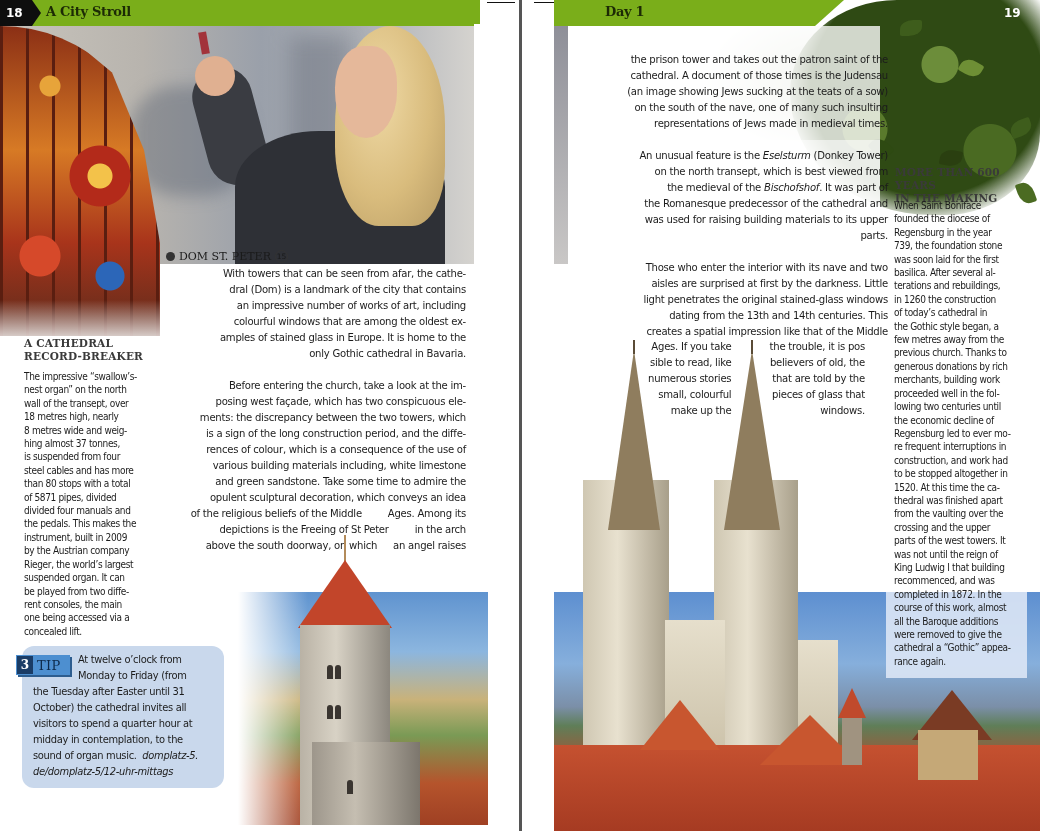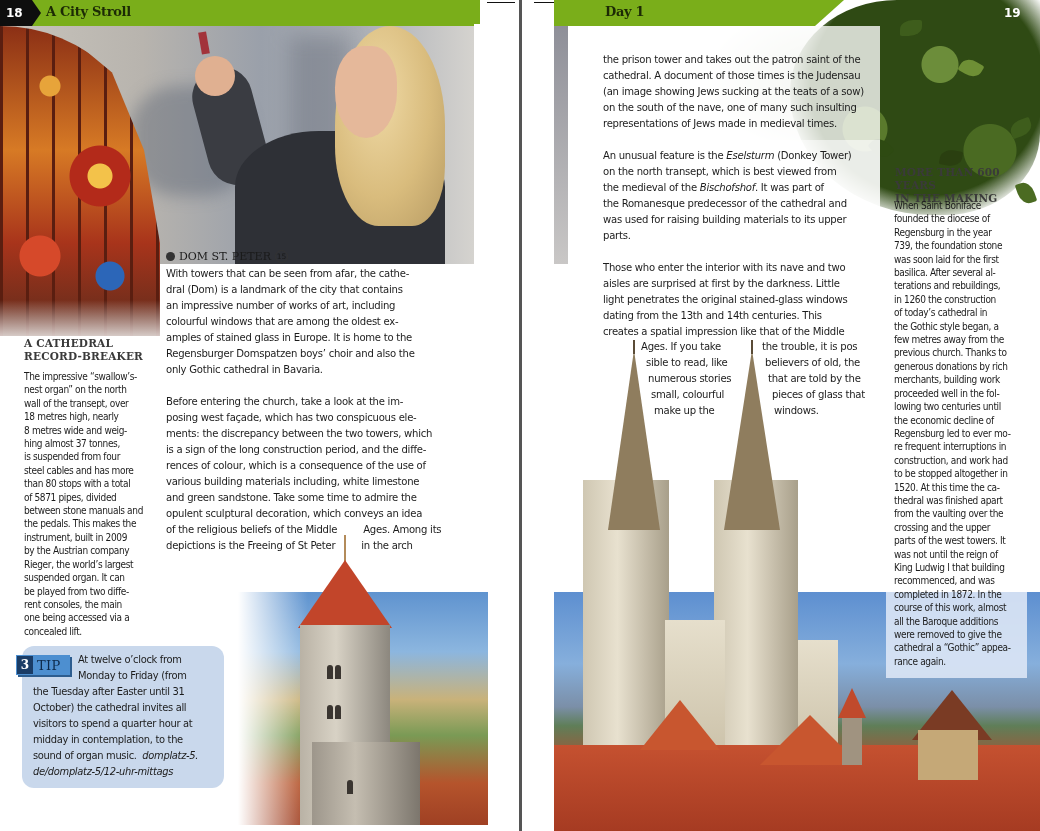--- a/index.html
+++ b/index.html
@@ -74,21 +74,21 @@
       radial-gradient(ellipse at 55% 40%, #2f4a14 0 60%, transparent 75%);
     border-radius: 45% 0 40% 60%; }
   .leaves-faint { position: absolute; left: 700px; top: 26px; width: 180px; height: 130px; background: radial-gradient(ellipse at 70% 40%, rgba(120,140,90,0.35), rgba(255,255,255,0) 70%); }
   .leaf { position: absolute; width: 22px; height: 16px; border-radius: 60% 10% 60% 10%; background: #3e5d1c; }
 
   .right-photo-strip { position: absolute; left: 554px; top: 26px; width: 14px; height: 238px; background: linear-gradient(180deg, #8e8f98, #c9c7c6); }
 
   
   .body-text { position: absolute; font-family: "DejaVu Sans Condensed", "DejaVu Sans", sans-serif; font-stretch: condensed; font-size: 11.2px; line-height: 16px; color: #1c1c1c; letter-spacing: -0.25px; }
   .body-text p { margin-bottom: 16px; }
-  .body-text .ln { display: block; white-space: nowrap; }
+  .body-text .ln { display: block; white-space: nowrap; text-align: right; }
   .side-head { position: absolute; font-family: "DejaVu Serif", serif; font-weight: bold; font-size: 10.5px; line-height: 13px; color: #3a3a3a; letter-spacing: 0.2px; }
   .side-text { position: absolute; font-family: "DejaVu Sans Condensed", "DejaVu Sans", sans-serif; font-size: 10px; line-height: 13.4px; color: #1c1c1c; letter-spacing: -0.35px; }
   .side-text .ln { display: block; white-space: nowrap; }
 
   .sec-head { position: absolute; left: 166px; top: 250px; font-family: "DejaVu Serif", serif; font-size: 11px; color: #1a1a1a; display: flex; align-items: center; gap: 4px; }
   .bullet { width: 9px; height: 9px; border-radius: 50%; background: #333; display: inline-block; }
   .circ-num { display: inline-block; width: 13px; height: 13px; border: 1px solid #333; border-radius: 50%; font-size: 7.5px; line-height: 11px; text-align: center; font-family: "DejaVu Sans", sans-serif; }
   .text-bg-white { position: absolute; background: #fff; }
   .text-bg-translucent { position: absolute; background: rgba(255,255,255,0.78); }
 
@@ -134,34 +134,34 @@
   <div class="text-bg-white" style="left:160px;top:264px;width:314px;height:132px;"></div>
   <div class="text-bg-white" style="left:160px;top:396px;width:314px;height:196px;"></div>
 
   <div class="body-text" style="left:166px;top:266px;width:300px;">
     <p>
       <span class="ln">With towers that can be seen from afar, the cathe-</span>
       <span class="ln">dral (Dom) is a landmark of the city that contains</span>
       <span class="ln">an impressive number of works of art, including</span>
       <span class="ln">colourful windows that are among the oldest ex-</span>
       <span class="ln">amples of stained glass in Europe. It is home to the</span>
-      <span class="ln">Regensburger Domspatzen boys’ choir and also the</span>
       <span class="ln">only Gothic cathedral in Bavaria.</span>
     </p>
     <p style="margin-bottom:0;">
       <span class="ln">Before entering the church, take a look at the im-</span>
       <span class="ln">posing west façade, which has two conspicuous ele-</span>
       <span class="ln">ments: the discrepancy between the two towers, which</span>
       <span class="ln">is a sign of the long construction period, and the diffe-</span>
       <span class="ln">rences of colour, which is a consequence of the use of</span>
       <span class="ln">various building materials including, white limestone</span>
       <span class="ln">and green sandstone. Take some time to admire the</span>
       <span class="ln">opulent sculptural decoration, which conveys an idea</span>
       <span class="ln"><span>of the religious beliefs of the Middle</span><span style="display:inline-block;width:26px;"></span><span>Ages. Among its</span></span>
       <span class="ln"><span>depictions is the Freeing of St Peter</span><span style="display:inline-block;width:26px;"></span><span>in the arch</span></span>
+      <span class="ln"><span>above the south doorway, on which</span><span style="display:inline-block;width:16px;"></span><span>an angel raises</span></span>
     </p>
   </div>
 
   <div class="tower-photo"></div>
   <div class="tower-photo-fade"></div>
   <div class="tower-spire"></div>
   <div class="tower-roof"></div>
   <div class="tower-shaft"></div>
   <div class="tower-lower"></div>
   <div class="tower-window" style="left:327px;top:665px;"></div>
@@ -178,21 +178,21 @@
     <span class="ln">The impressive “swallow’s-</span>
     <span class="ln">nest organ” on the north</span>
     <span class="ln">wall of the transept, over</span>
     <span class="ln">18 metres high, nearly</span>
     <span class="ln">8 metres wide and weig-</span>
     <span class="ln">hing almost 37 tonnes,</span>
     <span class="ln">is suspended from four</span>
     <span class="ln">steel cables and has more</span>
     <span class="ln">than 80 stops with a total</span>
     <span class="ln">of 5871 pipes, divided</span>
-    <span class="ln">between stone manuals and</span>
+    <span class="ln">divided four manuals and</span>
     <span class="ln">the pedals. This makes the</span>
     <span class="ln">instrument, built in 2009</span>
     <span class="ln">by the Austrian company</span>
     <span class="ln">Rieger, the world’s largest</span>
     <span class="ln">suspended organ. It can</span>
     <span class="ln">be played from two diffe-</span>
     <span class="ln">rent consoles, the main</span>
     <span class="ln">one being accessed via a</span>
     <span class="ln">concealed lift.</span>
   </div>

